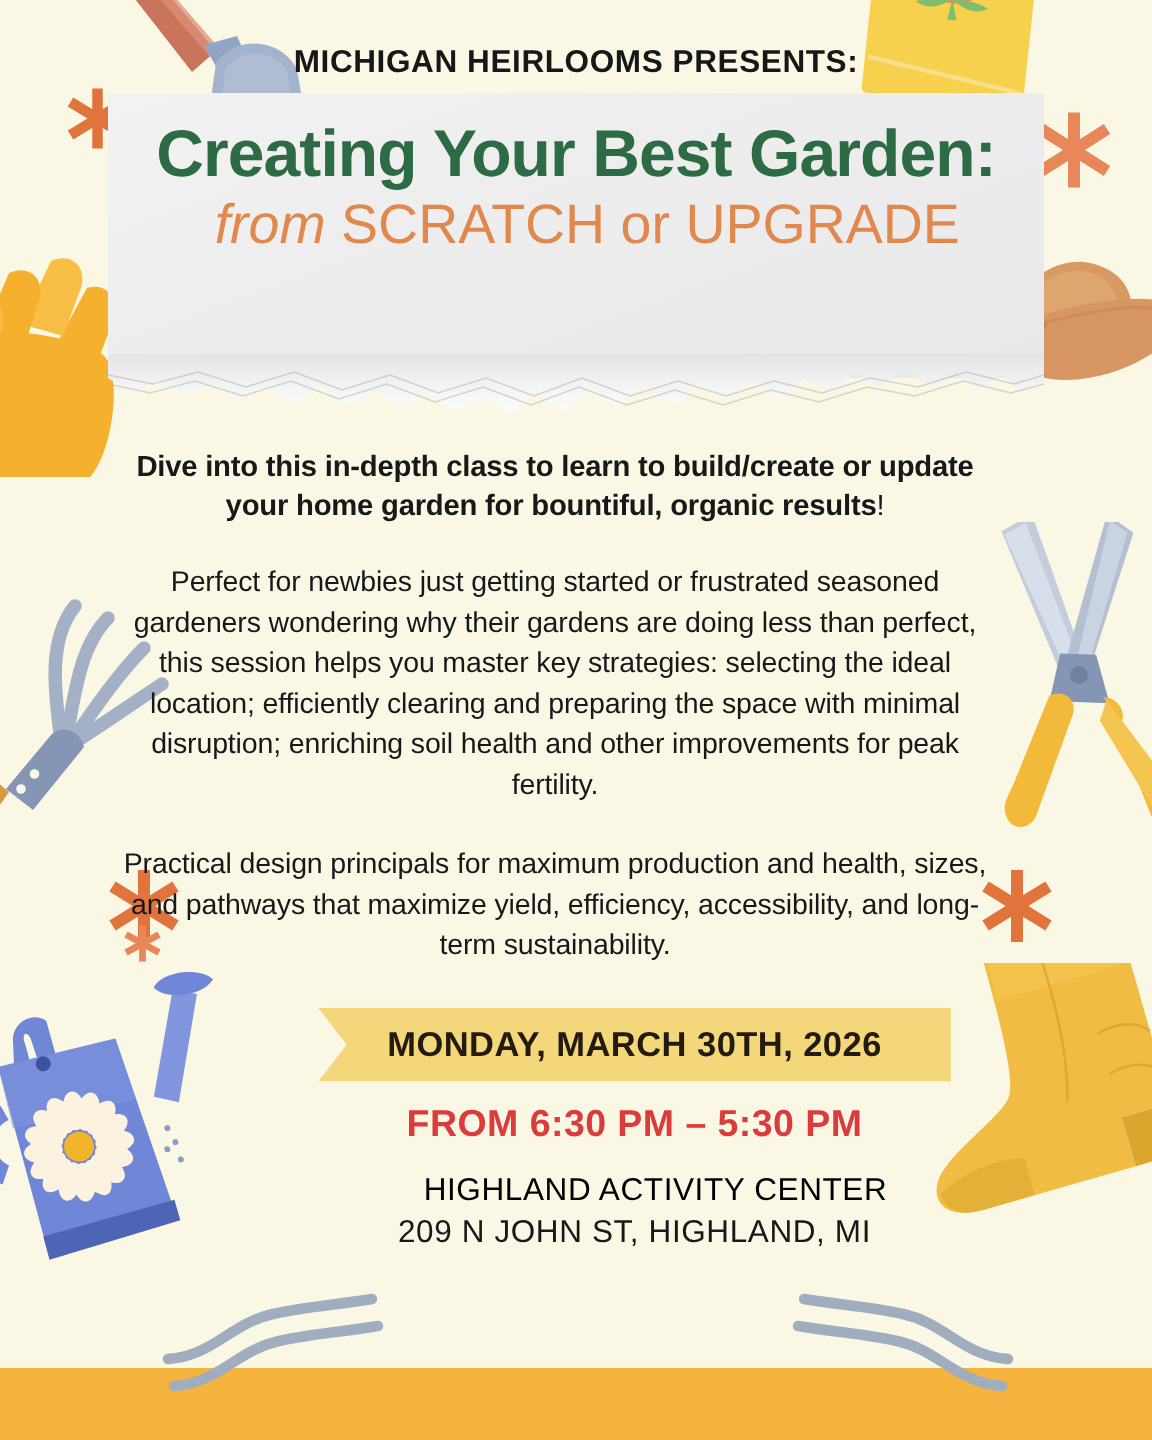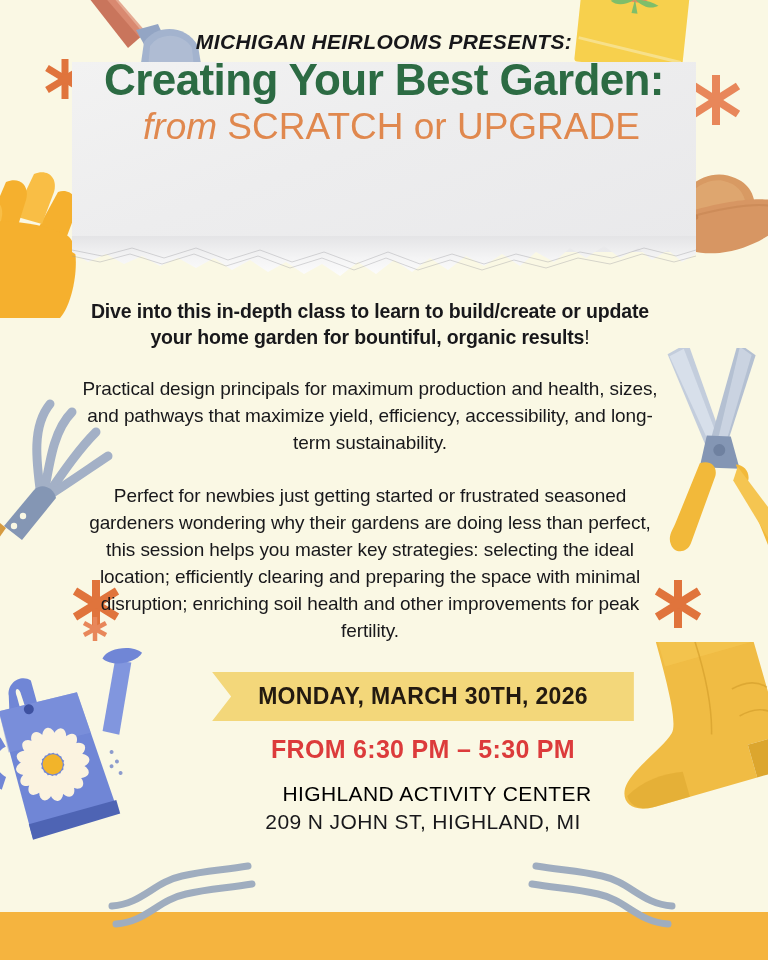--- a/index.html
+++ b/index.html
@@ -34,40 +34,39 @@
     background:linear-gradient(160deg,#F2F2F2 0%,#EDEDEE 45%,#E9E9EB 100%);
     z-index:4;
   }
   .paper-torn {
     position:absolute;
     left:72px; top:236px; width:624px; height:46px;
     z-index:5;
   }
 
   .headline-wrap {
-    position:absolute; left:0; top:56px; width:768px;
+    position:absolute; left:0; top:79px; width:768px;
     z-index:6; text-align:center;
   }
   .title-main {
     font-size:44px; font-weight:bold; color:#2C6B43;
     letter-spacing:-0.6px; line-height:1.08;
   }
   .title-sub {
     font-size:37px; color:#E0884E; line-height:1.12;
     margin-top:2px; letter-spacing:0px;padding-left:15px;
   }
   .title-sub .ital { font-style:italic; font-weight:normal; }
 
   
   .presents {
     position:absolute; left:0; top:30px; width:768px;
     text-align:center; z-index:7;
     font-size:21px; font-weight:bold; color:#17171A;
     letter-spacing:0.4px;
-    font-style:italic;
   }
 
   
   .body-copy {
     position:absolute; left:80px; top:298px; width:580px;
     text-align:center; z-index:6; color:#18181B;
   }
   .lede {
     font-size:19.5px; font-weight:bold; line-height:1.34;
     letter-spacing:-0.15px;
@@ -325,22 +324,22 @@
 
   <div class="headline-wrap">
     <div class="title-main">Creating Your Best Garden:</div>
     <div class="title-sub">
       <span class="ital">from</span><span> SCRATCH or UPGRADE</span>
     </div>
   </div>
 
   <div class="body-copy">
     <div class="lede"><span>Dive into this in-depth class to learn to build/create or update your home garden for bountiful, organic results</span><span style="font-weight:normal">!</span></div>
+    <div class="para">Perfect for newbies just getting started or frustrated seasoned gardeners wondering why their gardens are doing less than perfect, this session helps you master key strategies: selecting the ideal location; efficiently clearing and preparing the space with minimal disruption; enriching soil health and other improvements for peak fertility.</div>
     <div class="para">Practical design principals for maximum production and health, sizes, and pathways that maximize yield, efficiency, accessibility, and long-term sustainability.</div>
-    <div class="para">Perfect for newbies just getting started or frustrated seasoned gardeners wondering why their gardens are doing less than perfect, this session helps you master key strategies: selecting the ideal location; efficiently clearing and preparing the space with minimal disruption; enriching soil health and other improvements for peak fertility.</div>
   </div>
 
   <div class="event">
     <div class="ribbon-outer">
       <div class="ribbon">MONDAY, MARCH 30TH, 2026</div>
     </div>
     <div class="time">FROM 6:30 PM – 5:30 PM</div>
     <div class="venue">HIGHLAND ACTIVITY CENTER</div>
     <div class="address">209 N JOHN ST, HIGHLAND, MI</div>
   </div>

